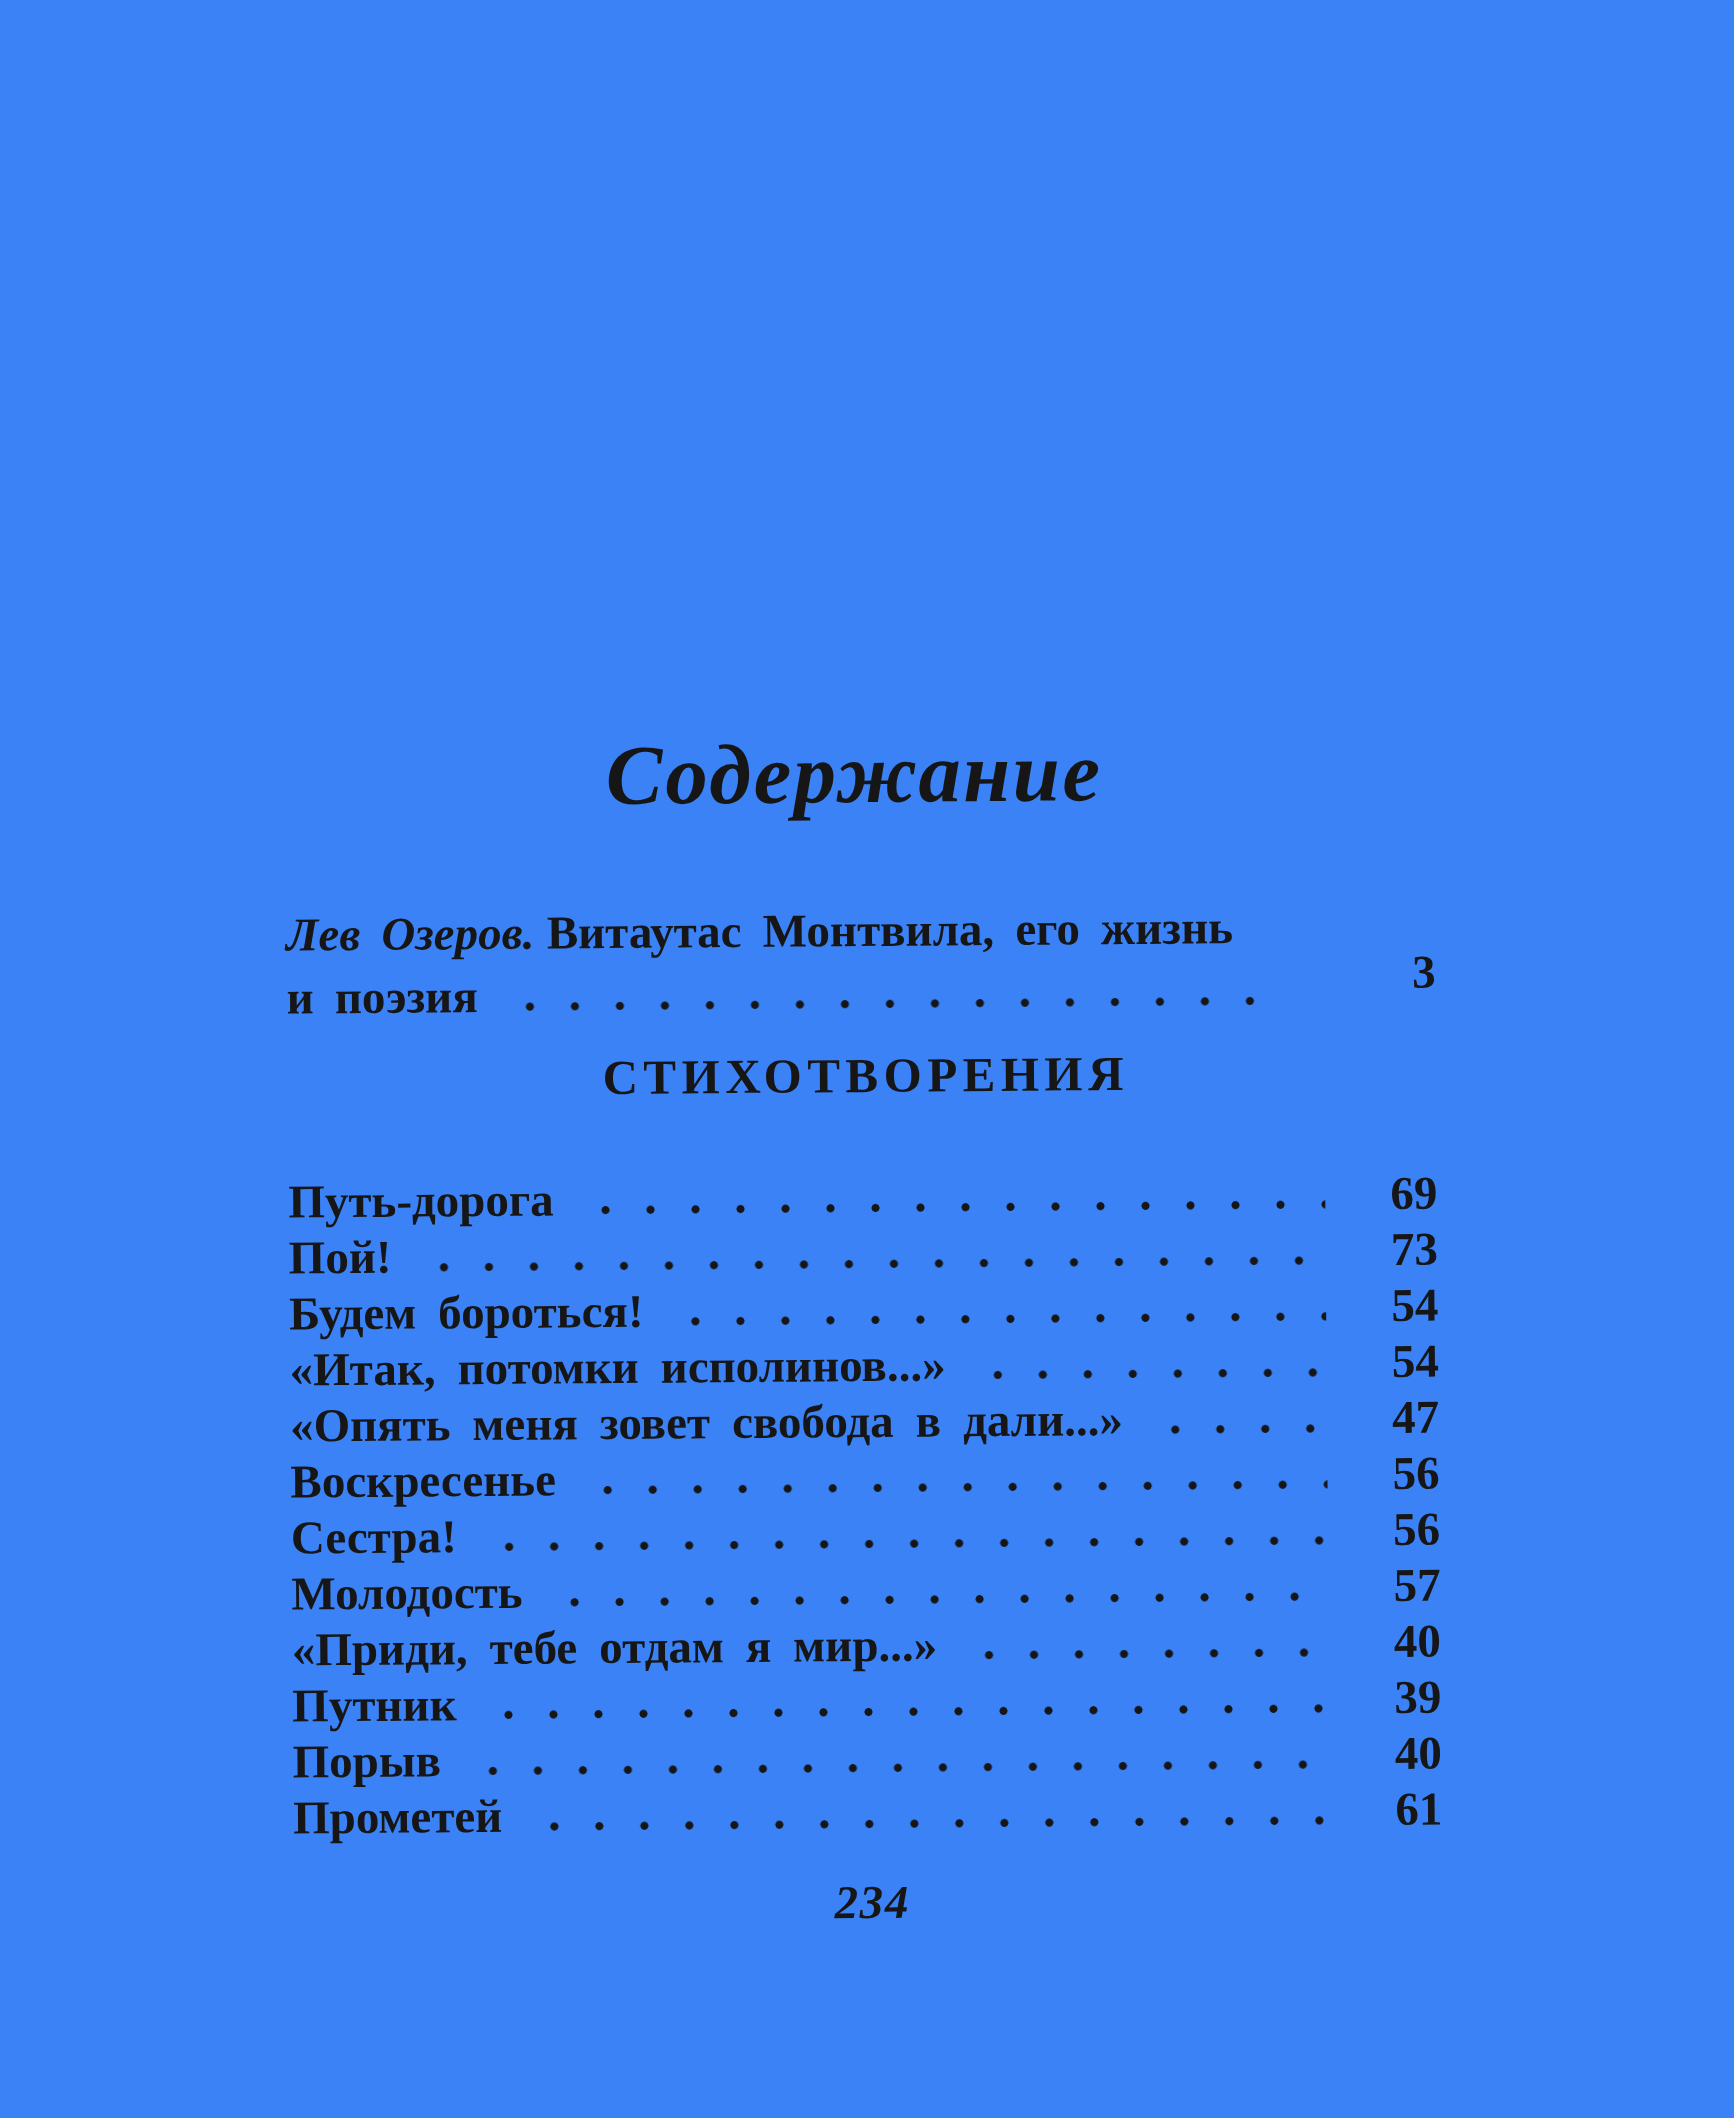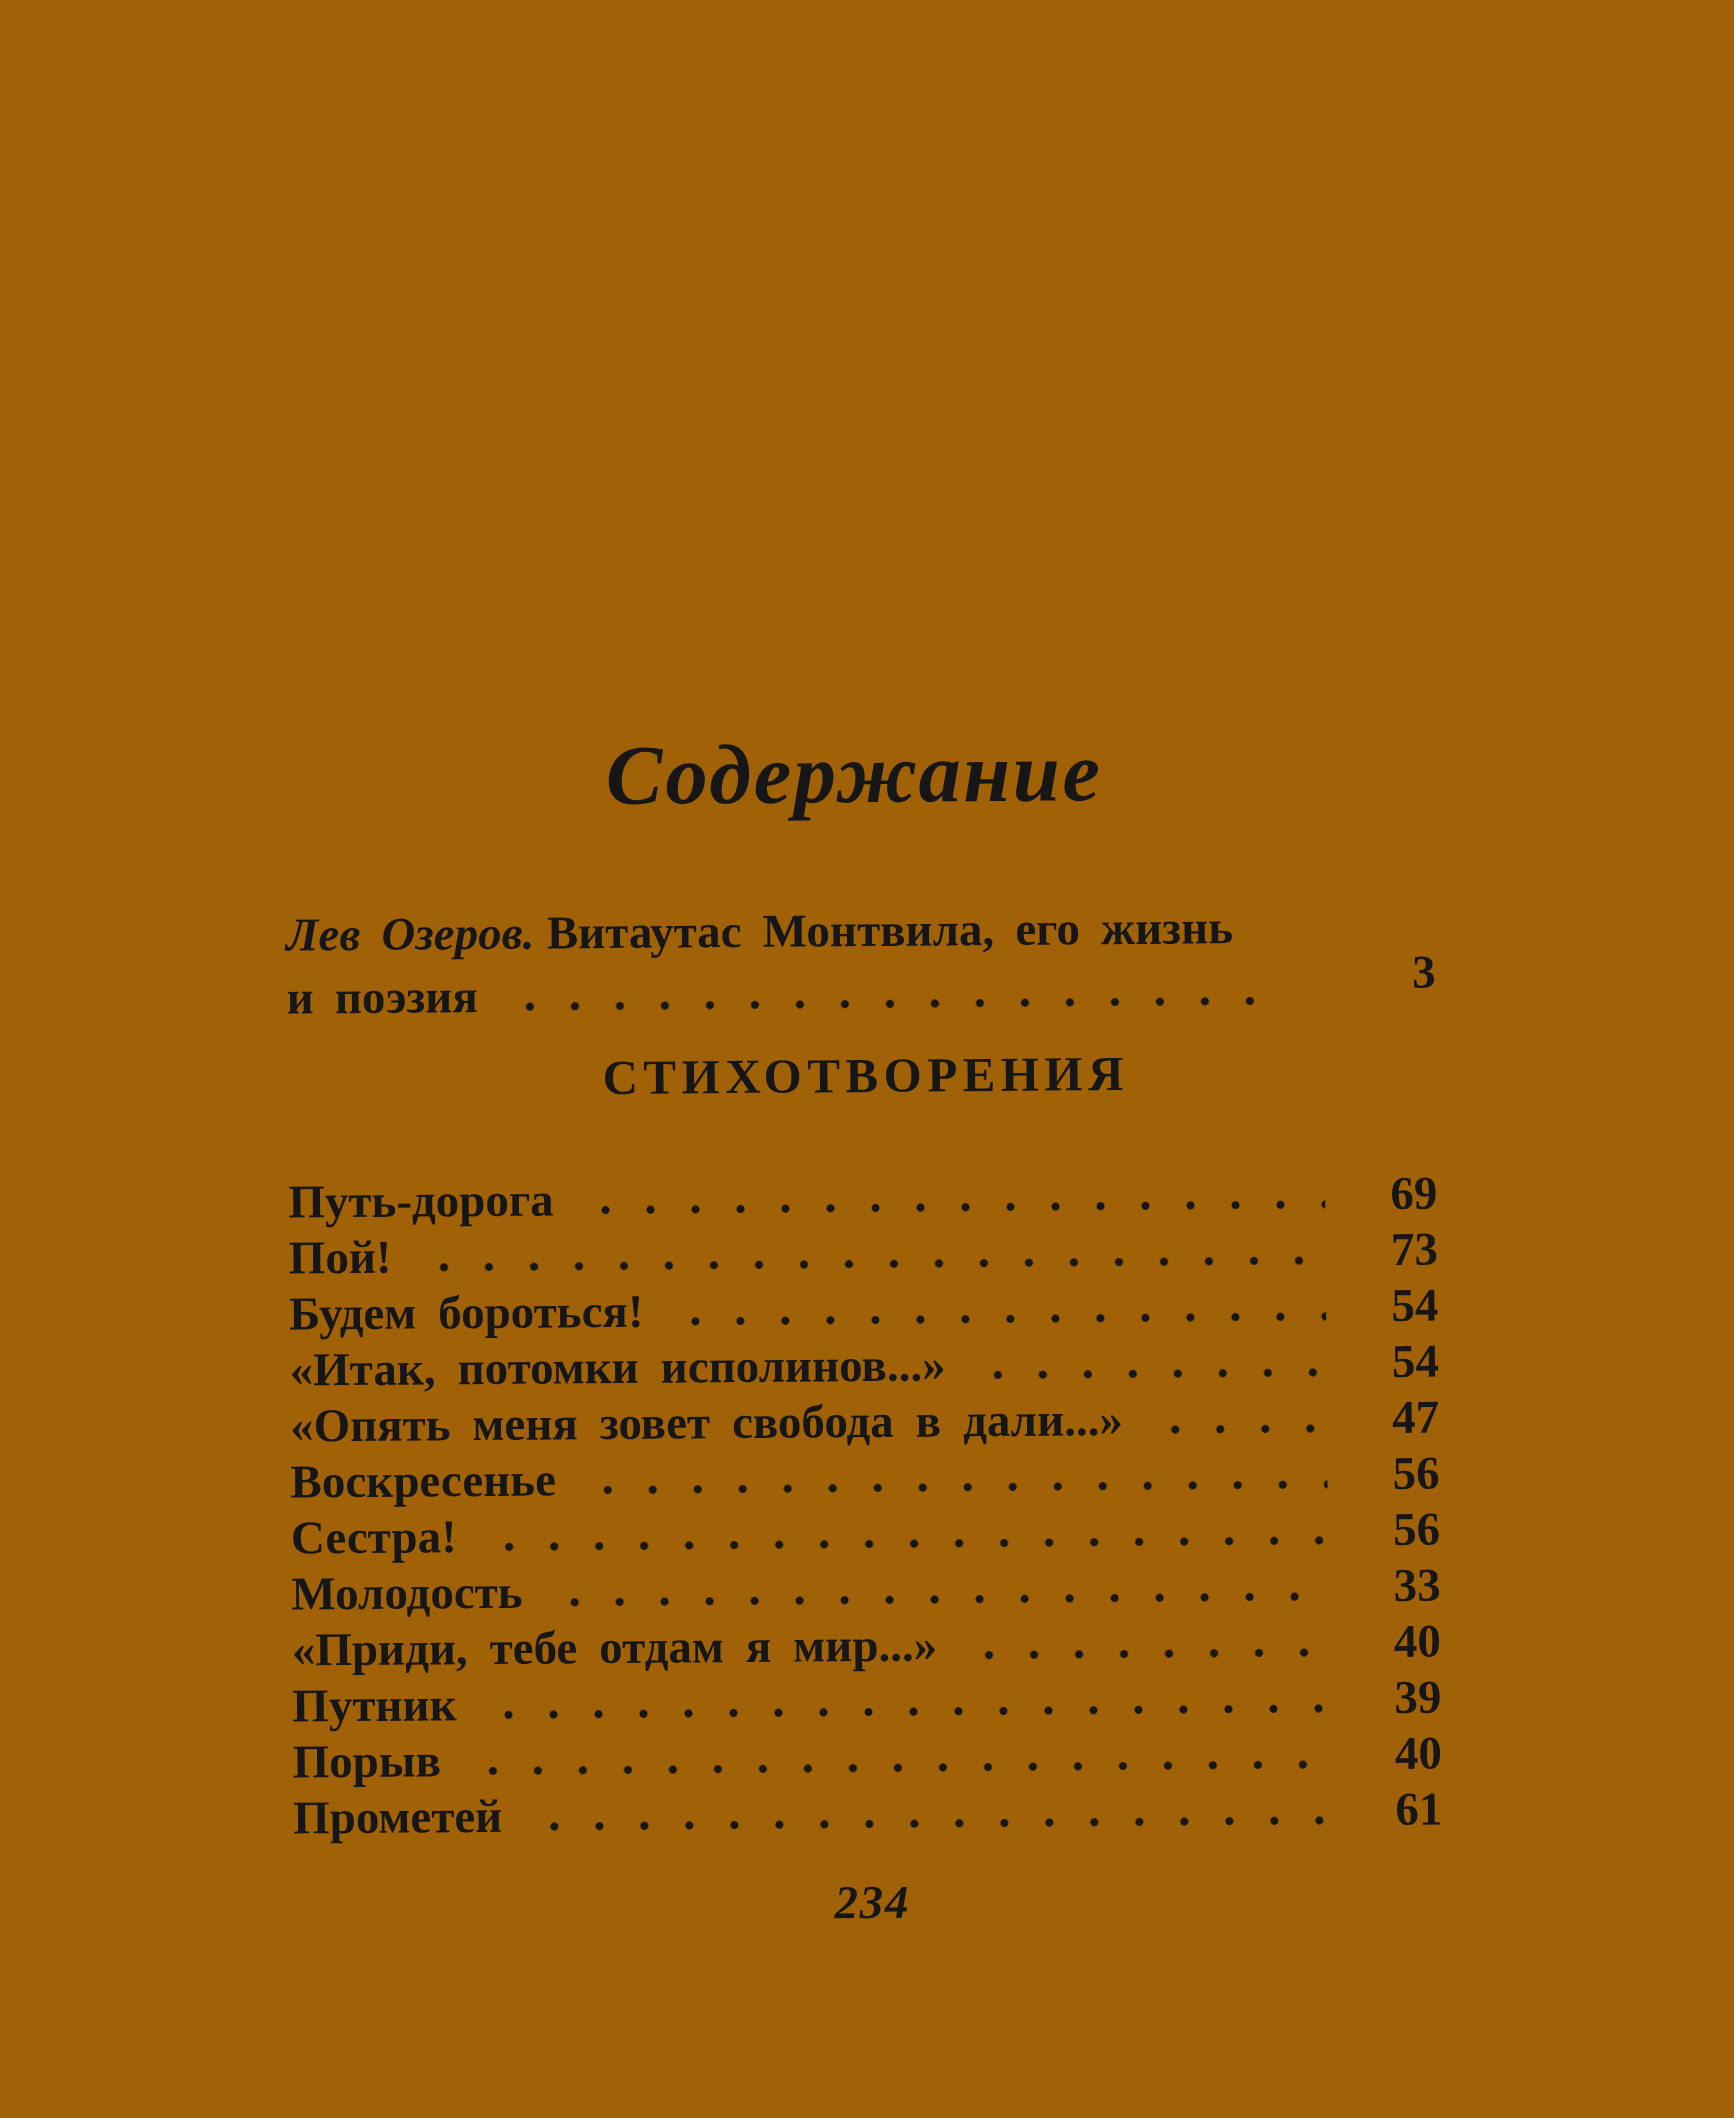--- a/index.html
+++ b/index.html
@@ -4,21 +4,21 @@
 <style>
   html, body {
     margin: 0;
     padding: 0;
     background: #ffffff;
   }
   .page {
     position: relative;
     width: 1735px;
     height: 2119px;
-    background: #a16207;
+    background: #3b82f6;
     overflow: hidden;
     font-family: "Liberation Serif", "DejaVu Serif", serif;
     color: #161616;
   }
   
   .page-inner {
     position: absolute;
     inset: 0;
     transform: rotate(-0.45deg);
     transform-origin: 50% 55%;
@@ -178,21 +178,21 @@
           <span class="num">56</span>
         </div>
         <div class="row">
           <span>Сестра!</span>
           <span class="leader"></span>
           <span class="num">56</span>
         </div>
         <div class="row">
           <span>Молодость</span>
           <span class="leader"></span>
-          <span class="num">33</span>
+          <span class="num">57</span>
         </div>
         <div class="row">
           <span>«Приди, тебе отдам я мир...»</span>
           <span class="leader"></span>
           <span class="num">40</span>
         </div>
         <div class="row">
           <span>Путник</span>
           <span class="leader"></span>
           <span class="num">39</span>

